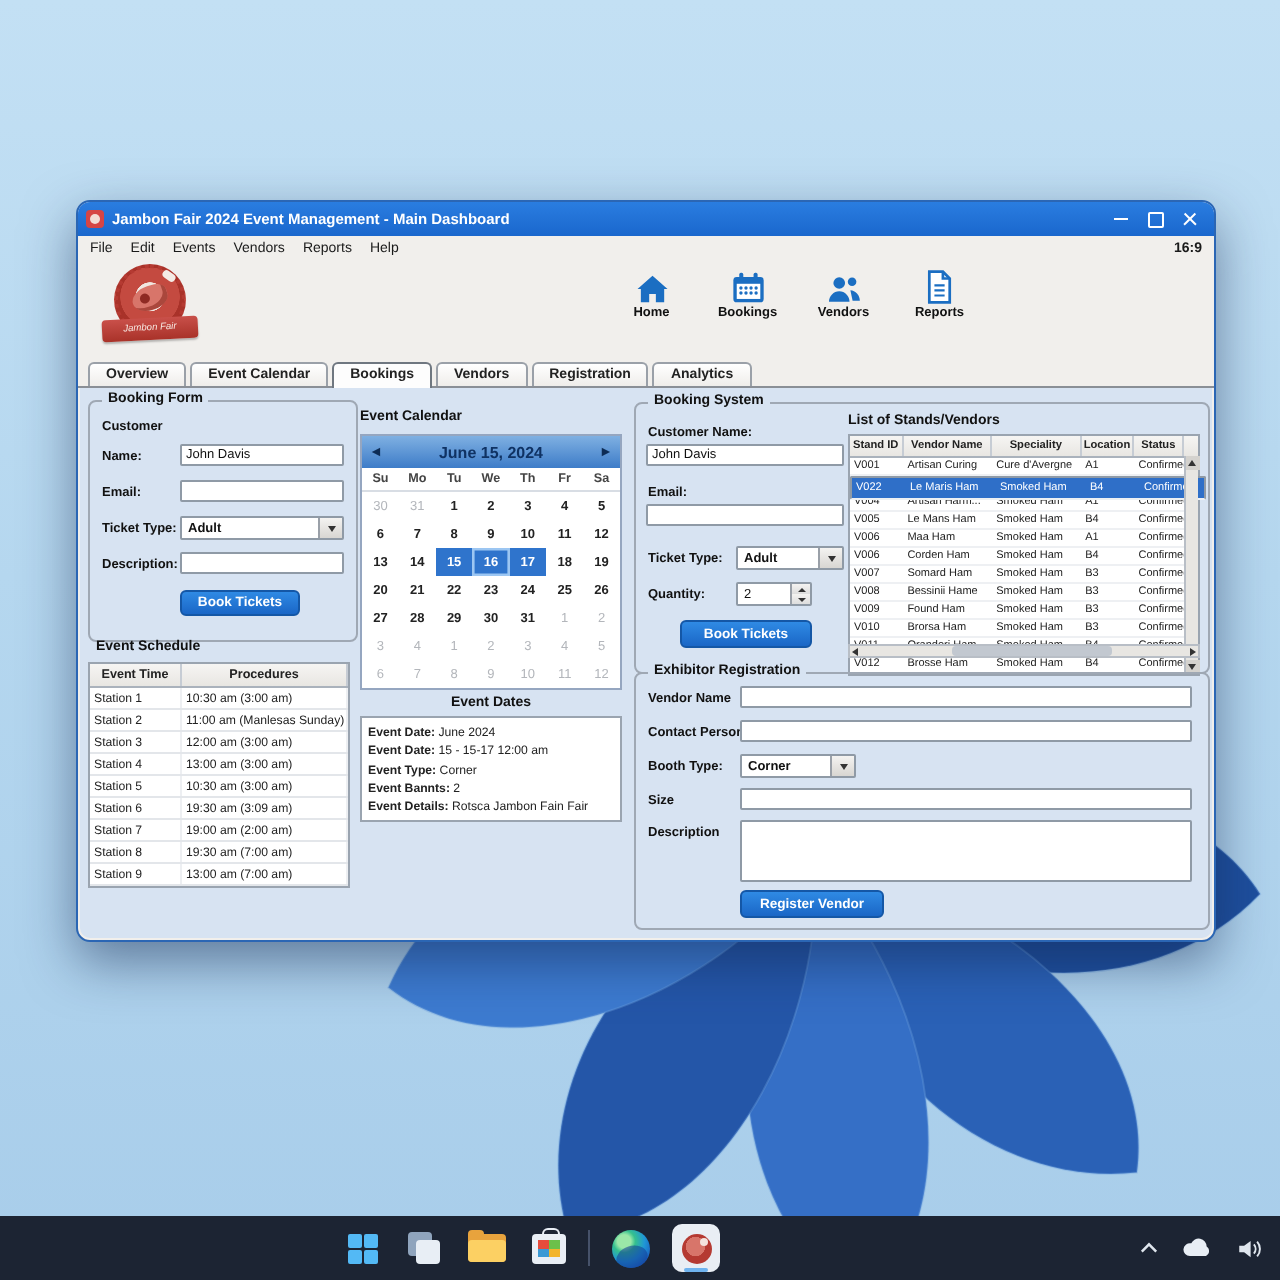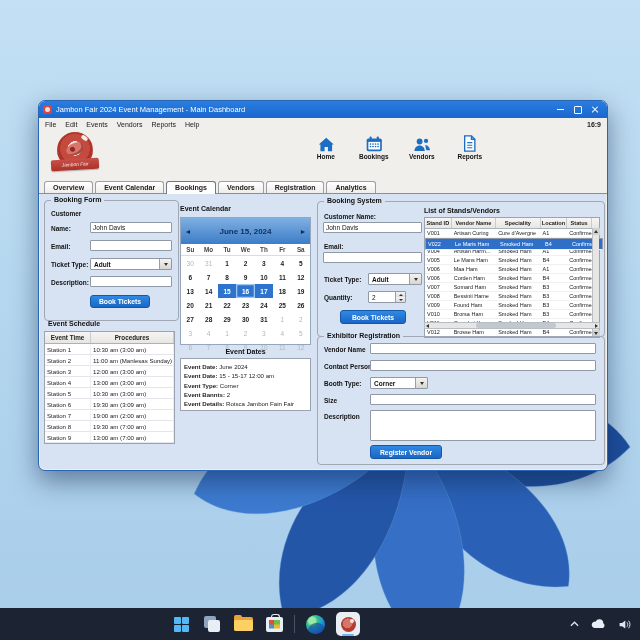--- a/index.html
+++ b/index.html
@@ -42,21 +42,21 @@
   .tb-tray{position:absolute;right:8px;top:0;height:32px;display:flex;align-items:center;gap:9px;}
   .tray-ic{width:16px;height:16px;display:flex;align-items:center;justify-content:center;}
 
   
   .win{position:absolute;left:38px;top:100px;width:570px;height:371px;background:#f1efec;
     border:1px solid #2b66b4;border-radius:7px;box-shadow:0 10px 26px rgba(15,35,75,.5);z-index:20;box-sizing:border-box;}
   .titlebar{position:absolute;left:0;top:0;right:0;height:17px;background:linear-gradient(180deg,#2a7de0,#1a67cd);
     border-radius:6px 6px 0 0;display:flex;align-items:center;padding:0 4px;box-sizing:border-box;}
   .t-appicon{width:9px;height:9px;border-radius:2px;background:#d64545;position:relative;margin-right:4px;flex:none;}
   .t-appicon:after{content:"";position:absolute;left:2px;top:2px;width:5px;height:5px;border-radius:50%;background:#f3dcd6;}
-  .t-title{color:#fff;font-size:7.5px;font-weight:normal;flex:1;white-space:nowrap;overflow:hidden;}
+  .t-title{color:#fff;font-size:7.5px;font-weight:bold;flex:1;white-space:nowrap;overflow:hidden;}
   .t-btn{width:17px;height:13px;display:flex;align-items:center;justify-content:center;border-radius:2px;}
   .g-min{width:7px;height:1.5px;background:#fff;}
   .g-max{width:6px;height:6px;border:1.1px solid #fff;border-radius:1px;}
   .g-close{position:relative;width:8px;height:8px;}
   .g-close:before,.g-close:after{content:"";position:absolute;left:0;top:3.3px;width:8px;height:1.4px;background:#fff;}
   .g-close:before{transform:rotate(45deg);} .g-close:after{transform:rotate(-45deg);}
 
   .menubar{position:absolute;left:0;top:17px;right:0;height:13px;display:flex;align-items:center;gap:9px;
     padding:0 6px;font-size:7px;color:#1a1a1a;box-sizing:border-box;background:#f1efec;}
   .menu-item{cursor:default;}
@@ -111,21 +111,21 @@
 
   
   .sched{position:absolute;left:4px;top:137px;width:131px;background:#fff;border:1px solid #9aa4b0;box-sizing:border-box;}
   .sched .hrow{display:flex;background:linear-gradient(180deg,#f6f5f3,#e8e6e2);border-bottom:1px solid #aab2bc;}
   .sched .hcell{font-size:6.3px;font-weight:bold;text-align:center;padding:2px 0;border-right:1px solid #c6ccd4;box-sizing:border-box;color:#222;}
   .sched .rrow{display:flex;border-bottom:1px solid #e3e6ea;}
   .sched .rcell{font-size:6.1px;padding:1.5px 2px;border-right:1px solid #edeff2;box-sizing:border-box;white-space:nowrap;overflow:hidden;color:#222;}
 
   
   .cal{position:absolute;left:140px;top:23px;width:131px;height:128px;background:#fff;border:1px solid #95a6c0;box-sizing:border-box;}
-  .cal-head{height:26px;background:linear-gradient(180deg,#7fb0e2,#3d7cc8);display:flex;align-items:center;color:#11386b;}
+  .cal-head{height:16px;background:linear-gradient(180deg,#7fb0e2,#3d7cc8);display:flex;align-items:center;color:#11386b;}
   .cal-nav{width:14px;text-align:center;font-size:7px;color:#0d2c55;}
   .cal-month{flex:1;text-align:center;font-size:8px;font-weight:bold;color:#0f3263;}
   .cal-days{display:flex;height:11px;border-bottom:1px solid #d8dde4;}
   .cal-days span{flex:1;text-align:center;font-size:6.3px;font-weight:bold;color:#444;line-height:11px;}
   .cal-grid{display:grid;grid-template-columns:repeat(7,1fr);}
   .cal-cell{height:14px;display:flex;align-items:center;justify-content:center;font-size:6.5px;font-weight:bold;color:#222;}
   .cal-cell.muted{color:#b3b6bb;font-weight:normal;}
   .cal-cell.seld{background:#2f74cc;color:#fff;}
   .cal-cell.focus{background:#2f74cc;color:#fff;box-shadow:inset 0 0 0 1.3px #9cc6f2;}
 

